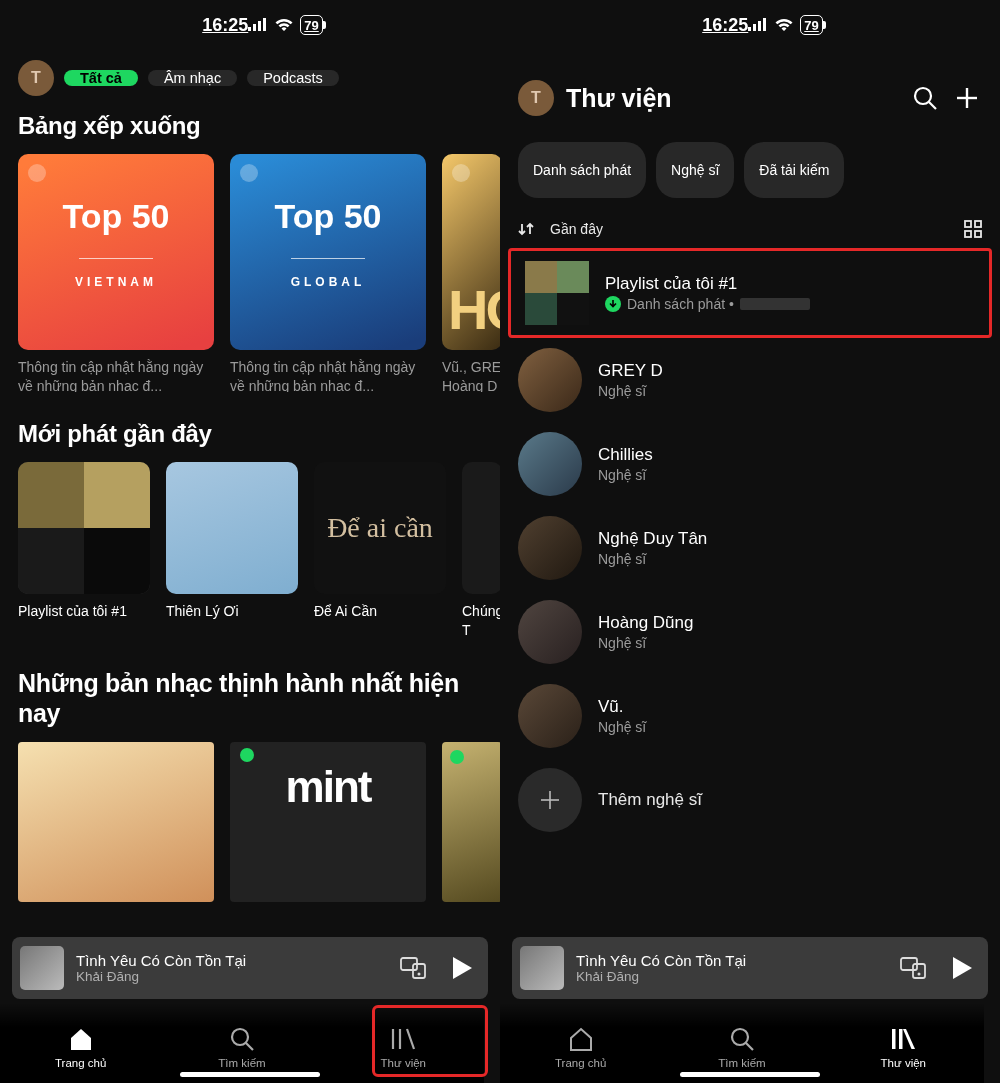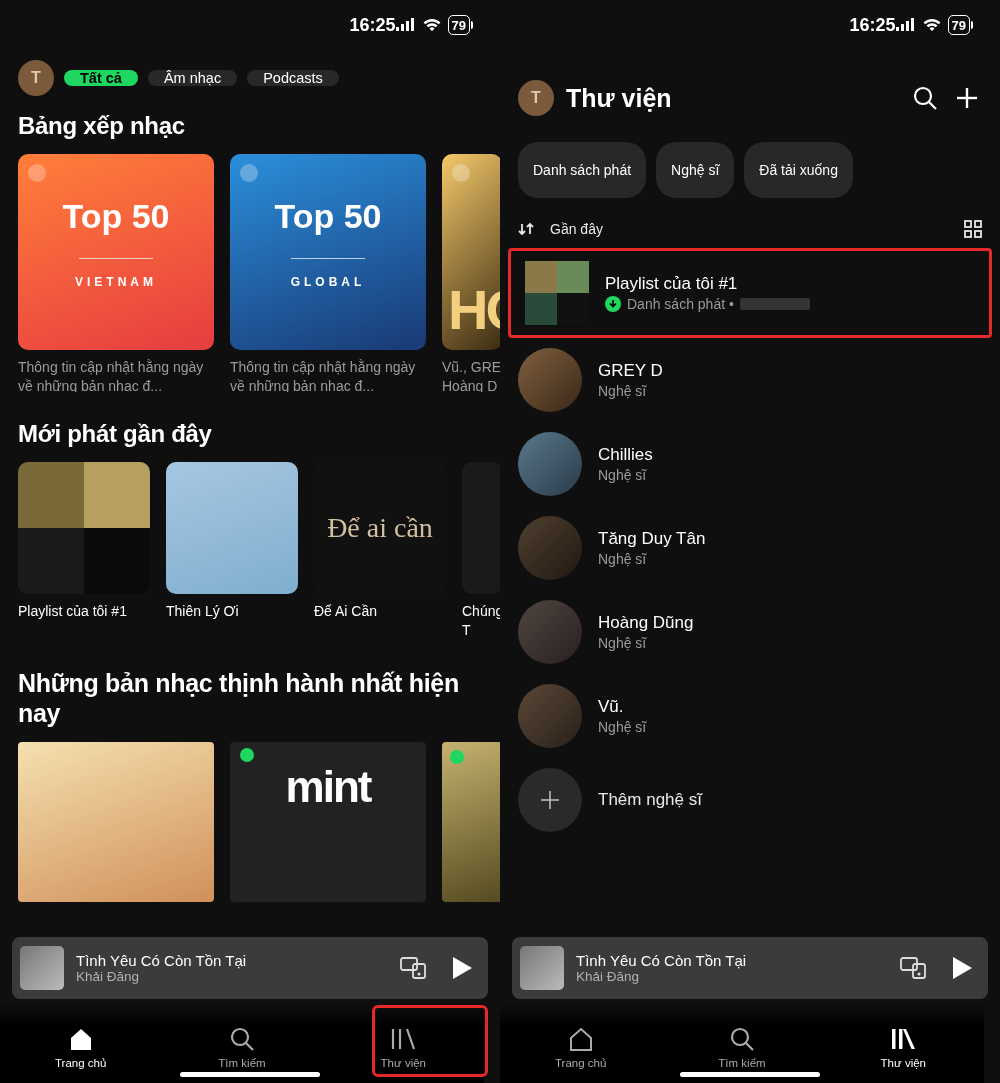--- a/index.html
+++ b/index.html
@@ -5,21 +5,21 @@
   * { box-sizing: border-box; margin: 0; padding: 0; }
   body {
     background: #000;
     color: #fff;
     font-family: -apple-system, BlinkMacSystemFont, "Segoe UI", Helvetica, Arial, sans-serif;
     width: 1000px; height: 1083px;
     display: flex;
     overflow: hidden;
   }
   .pane { width: 500px; height: 1083px; position: relative; background:#0f0f0f; overflow:hidden;}
-  .status-bar { height: 50px; display:flex; align-items:center; justify-content:flex-end; padding:0 30px 0 55px; font-size:18px; font-weight:600;}
+  .status-bar { height: 50px; display:flex; align-items:center; justify-content:center; padding:0 30px 0 55px; font-size:18px; font-weight:600;text-decoration:underline;}
   .status-right { display:flex; align-items:center; gap:6px;}
   .batt-box { display:inline-flex; align-items:center; border:1.5px solid #fff; border-radius:5px; padding:0 3px; font-size:13px; font-weight:700; height:20px; position:relative;}
   .batt-box::after{content:""; position:absolute; right:-4px; top:5px; width:2.5px; height:8px; background:#fff; border-radius:0 2px 2px 0;}
   
   .chips-row{ display:flex; align-items:center; gap:10px; padding:10px 18px 6px;}
   .avatar-sm{ width:36px; height:36px; border-radius:50%; background:#7a5a3a; display:flex; align-items:center; justify-content:center; font-weight:700; color:#e0c8b0; font-size:16px; flex-shrink:0;}
   .chip{ padding:0 16px; border-radius:20px; font-size:14.5px; background:#282828; color:#fff; white-space:nowrap;}
   .chip.active{ background:#1ed760; color:#000; font-weight:600;}
   h2.sec{ font-size:24px; font-weight:800; padding:10px 18px 14px; letter-spacing:-0.3px;}
   .hrow{ display:flex; gap:16px; padding:0 18px; overflow:hidden;}
@@ -116,21 +116,21 @@
 
   <div class="chips-row">
     <div class="avatar-sm">
         <span>T</span>
       </div>
     <div class="chip active">Tất cả</div>
     <div class="chip">Âm nhạc</div>
     <div class="chip">Podcasts</div>
   </div>
 
-  <h2 class="sec">Bảng xếp nhạc</h2>
+  <h2 class="sec">Bảng xếp xuống</h2>
   <div class="hrow">
     <div class="hcard">
       <div class="cover c-vn">
           <span class="spot-dot"></span>
         <div class="top50">
             <div class="big">Top 50</div>
             <div class="div"></div>
             <div class="reg">VIETNAM</div>
           </div>
       </div>
@@ -288,21 +288,21 @@
         <svg width="26" height="26" stroke="#fff" stroke-width="2.4">
           <line x1="13" y1="3" x2="13" y2="23"></line>
           <line x1="3" y1="13" x2="23" y2="13"></line>
         </svg>
       </div>
   </div>
 
   <div class="pills">
     <div class="pill">Danh sách phát</div>
     <div class="pill">Nghệ sĩ</div>
-    <div class="pill">Đã tải xuống</div>
+    <div class="pill">Đã tải kiếm</div>
   </div>
 
   <div class="sort-row">
     <div style="display:flex;align-items:center;gap:16px">
       <span>
           <svg width="16" height="14" stroke="#e8e8e8" stroke-width="1.8" fill="none">
             <path d="M4 2 V12 M1 9 L4 12 L7 9"></path>
             <path d="M12 12 V2 M9 5 L12 2 L15 5"></path>
           </svg>
         </span>
@@ -351,21 +351,21 @@
     <div class="li">
       <div class="li-art rnd a2"></div>
       <div>
           <div class="li-t">Chillies</div>
           <div class="li-s">Nghệ sĩ</div>
         </div>
     </div>
     <div class="li">
       <div class="li-art rnd a3"></div>
       <div>
-          <div class="li-t">Tăng Duy Tân</div>
+          <div class="li-t">Nghệ Duy Tân</div>
           <div class="li-s">Nghệ sĩ</div>
         </div>
     </div>
     <div class="li">
       <div class="li-art rnd a4"></div>
       <div>
           <div class="li-t">Hoàng Dũng</div>
           <div class="li-s">Nghệ sĩ</div>
         </div>
     </div>

